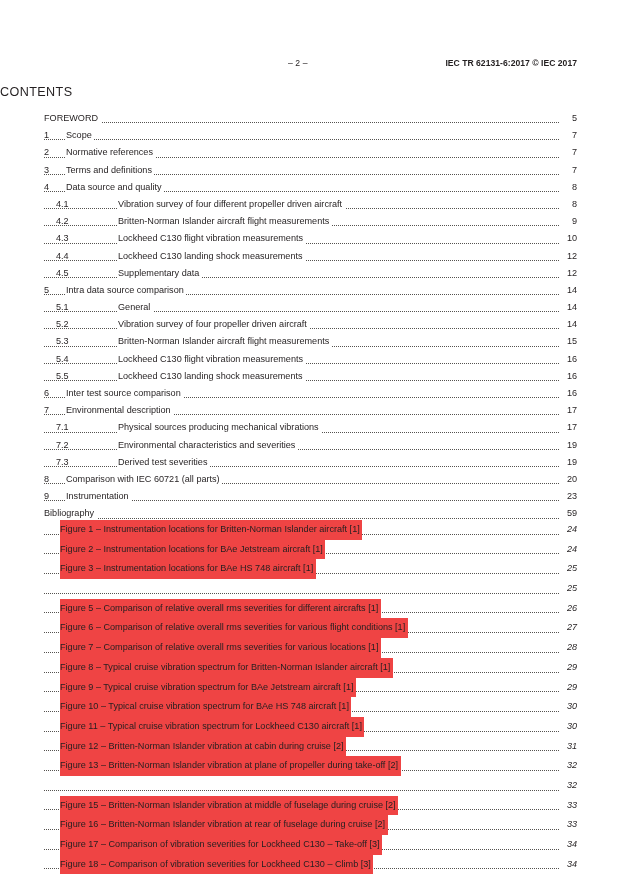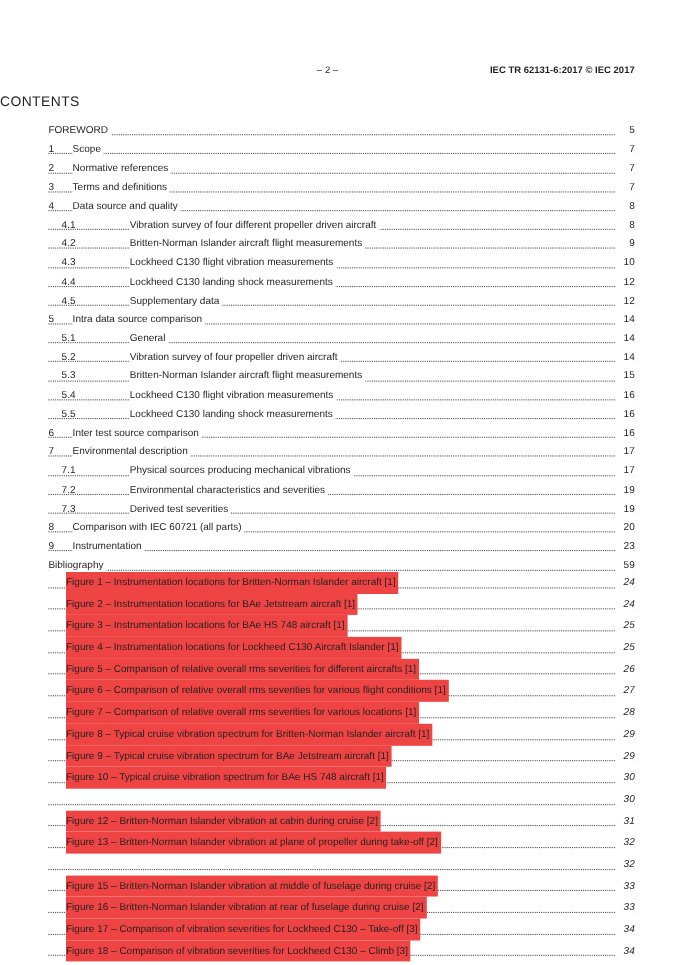--- a/index.html
+++ b/index.html
@@ -329,21 +329,20 @@
         <span class="txt">Figure 2 – Instrumentation locations for BAe Jetstream aircraft [1]</span>
         <span class="pg">24</span>
       </div>
       <div class="fig-row">
         <span class="leader"></span>
         <span class="txt">Figure 3 – Instrumentation locations for BAe HS 748 aircraft [1]</span>
         <span class="pg">25</span>
       </div>
       <div class="fig-row">
         <span class="leader"></span>
-        <span class="txt">Figure 4 – Instrumentation locations for Lockheed C130 Aircraft Islander [1]</span>
         <span class="pg">25</span>
       </div>
       <div class="fig-row">
         <span class="leader"></span>
         <span class="txt">Figure 5 – Comparison of relative overall rms severities for different aircrafts [1]</span>
         <span class="pg">26</span>
       </div>
       <div class="fig-row">
         <span class="leader"></span>
         <span class="txt">Figure 6 – Comparison of relative overall rms severities for various flight conditions [1]</span>
@@ -364,20 +363,21 @@
         <span class="txt">Figure 9 – Typical cruise vibration spectrum for BAe Jetstream aircraft [1]</span>
         <span class="pg">29</span>
       </div>
       <div class="fig-row">
         <span class="leader"></span>
         <span class="txt">Figure 10 – Typical cruise vibration spectrum for BAe HS 748 aircraft [1]</span>
         <span class="pg">30</span>
       </div>
       <div class="fig-row">
         <span class="leader"></span>
+        <span class="txt">Figure 11 – Typical cruise vibration spectrum for Lockheed C130 aircraft [1]</span>
         <span class="pg">30</span>
       </div>
       <div class="fig-row">
         <span class="leader"></span>
         <span class="txt">Figure 12 – Britten-Norman Islander vibration at cabin during cruise [2]</span>
         <span class="pg">31</span>
       </div>
       <div class="fig-row">
         <span class="leader"></span>
         <span class="txt">Figure 13 – Britten-Norman Islander vibration at plane of propeller during take-off [2]</span>

